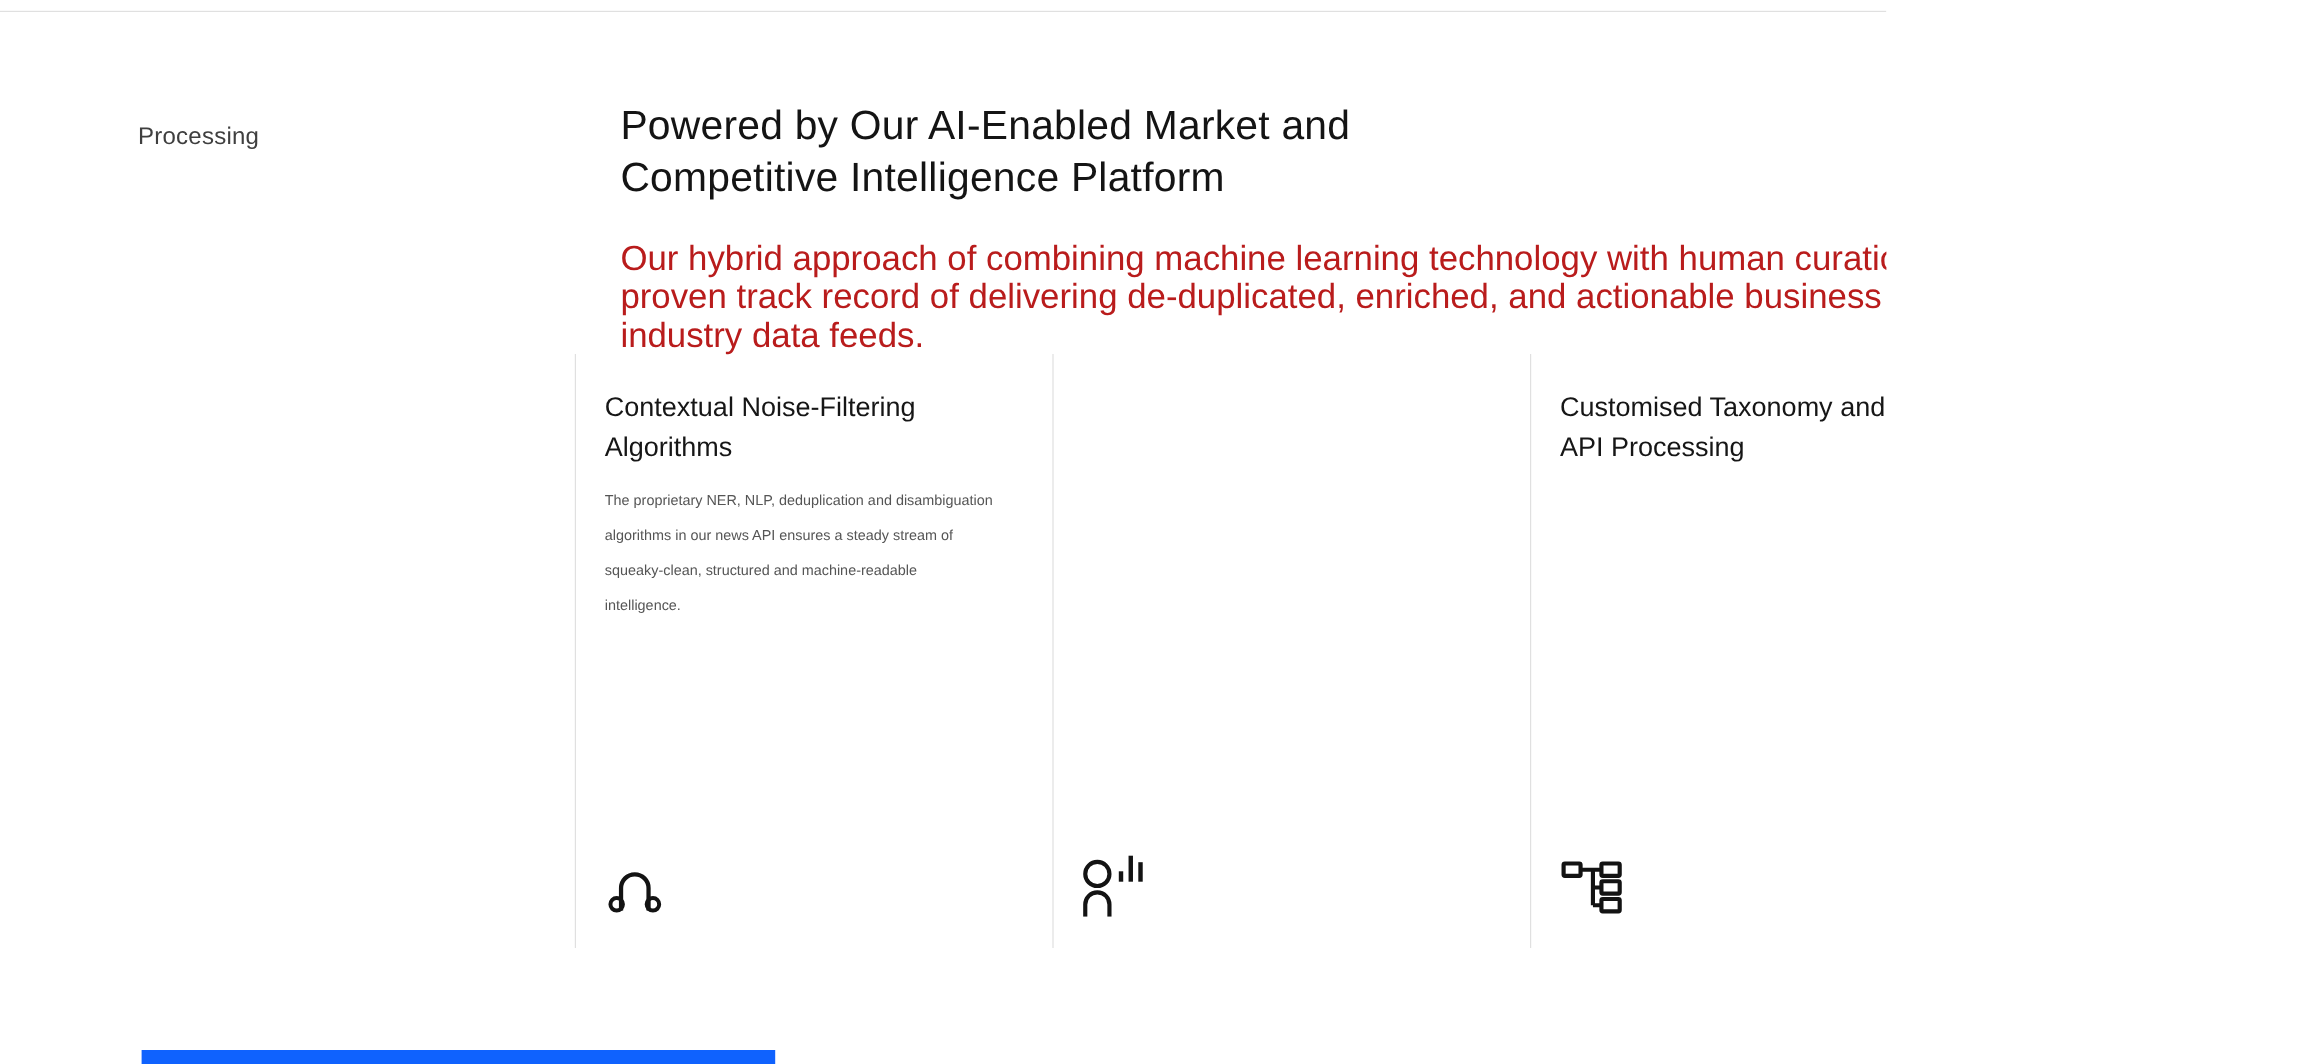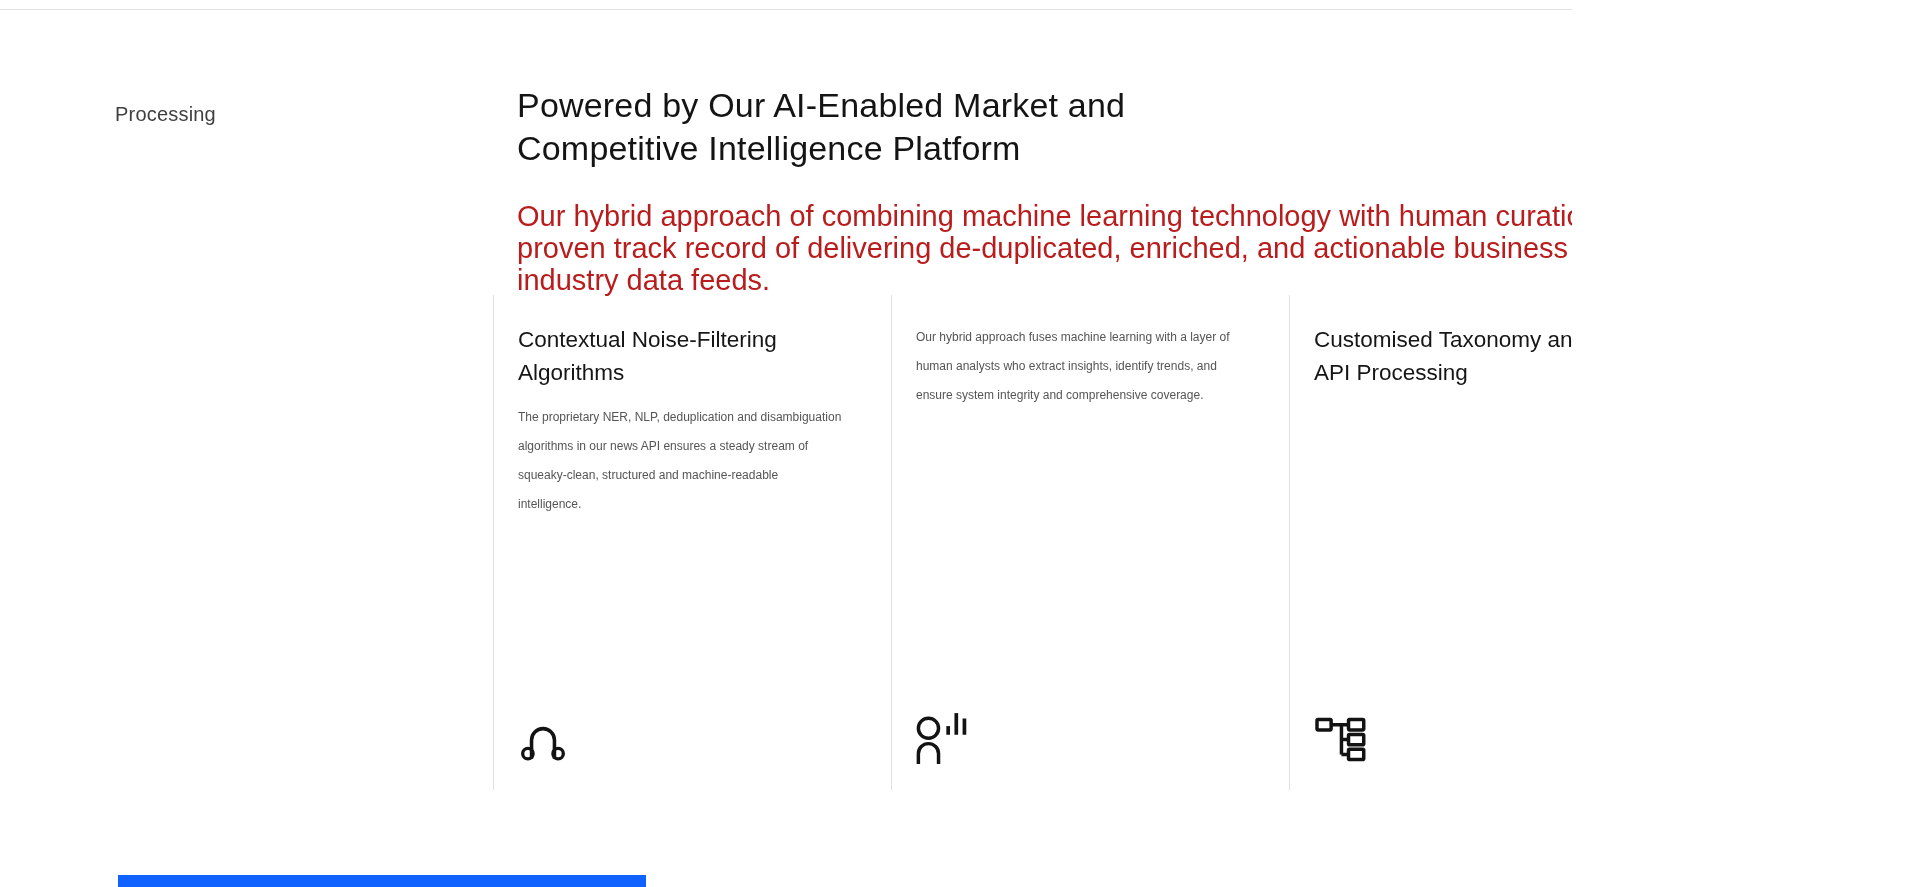--- a/index.html
+++ b/index.html
@@ -41,21 +41,21 @@
   .subheading {
     position: absolute;
     left: 517px; top: 200px;
     width: 1175px;
     font-size: 29px;
     line-height: 32px;
     color: #b91c1c;
   }
   .cards {
     position: absolute;
-    left: 493px; top: 295px;
+    left: 479px; top: 295px;
     display: flex;
   }
   .card {
     width: 398px;
     height: 495px;
     border-left: 1px solid #e0e0e0;
     padding: 28px 48px 24px 24px;
     display: flex;
     flex-direction: column;
   }
@@ -108,21 +108,20 @@
       <div class="card-icon">
         <svg width="50" height="52" viewBox="0 0 48 48" fill="none" xmlns="http://www.w3.org/2000/svg">
           <path d="M13 44 V26 a11 11 0 0 1 22 0 V44" stroke="#131313" stroke-width="3.4"></path>
           <circle cx="9.5" cy="39" r="5" stroke="#131313" stroke-width="3.2"></circle>
           <circle cx="38.5" cy="39" r="5" stroke="#131313" stroke-width="3.2"></circle>
         </svg>
       </div>
     </div>
 
     <div class="card">
-      <div class="card-body">Our hybrid approach fuses machine learning with a layer of human analysts who extract insights, identify trends, and ensure system integrity and comprehensive coverage.</div>
       <div class="card-icon">
         <svg width="52" height="52" viewBox="0 0 48 48" fill="none" xmlns="http://www.w3.org/2000/svg">
           <circle cx="11.5" cy="15" r="9.3" stroke="#131313" stroke-width="3.2"></circle>
           <path d="M2.2 48 V38.5 a9.3 9.3 0 0 1 18.6 0 V48" stroke="#131313" stroke-width="3.2"></path>
           <rect x="28" y="13" width="3.4" height="8" fill="#131313"></rect>
           <rect x="35.5" y="1" width="3.4" height="20" fill="#131313"></rect>
           <rect x="43" y="6" width="3.4" height="15" fill="#131313"></rect>
         </svg>
       </div>
     </div>

